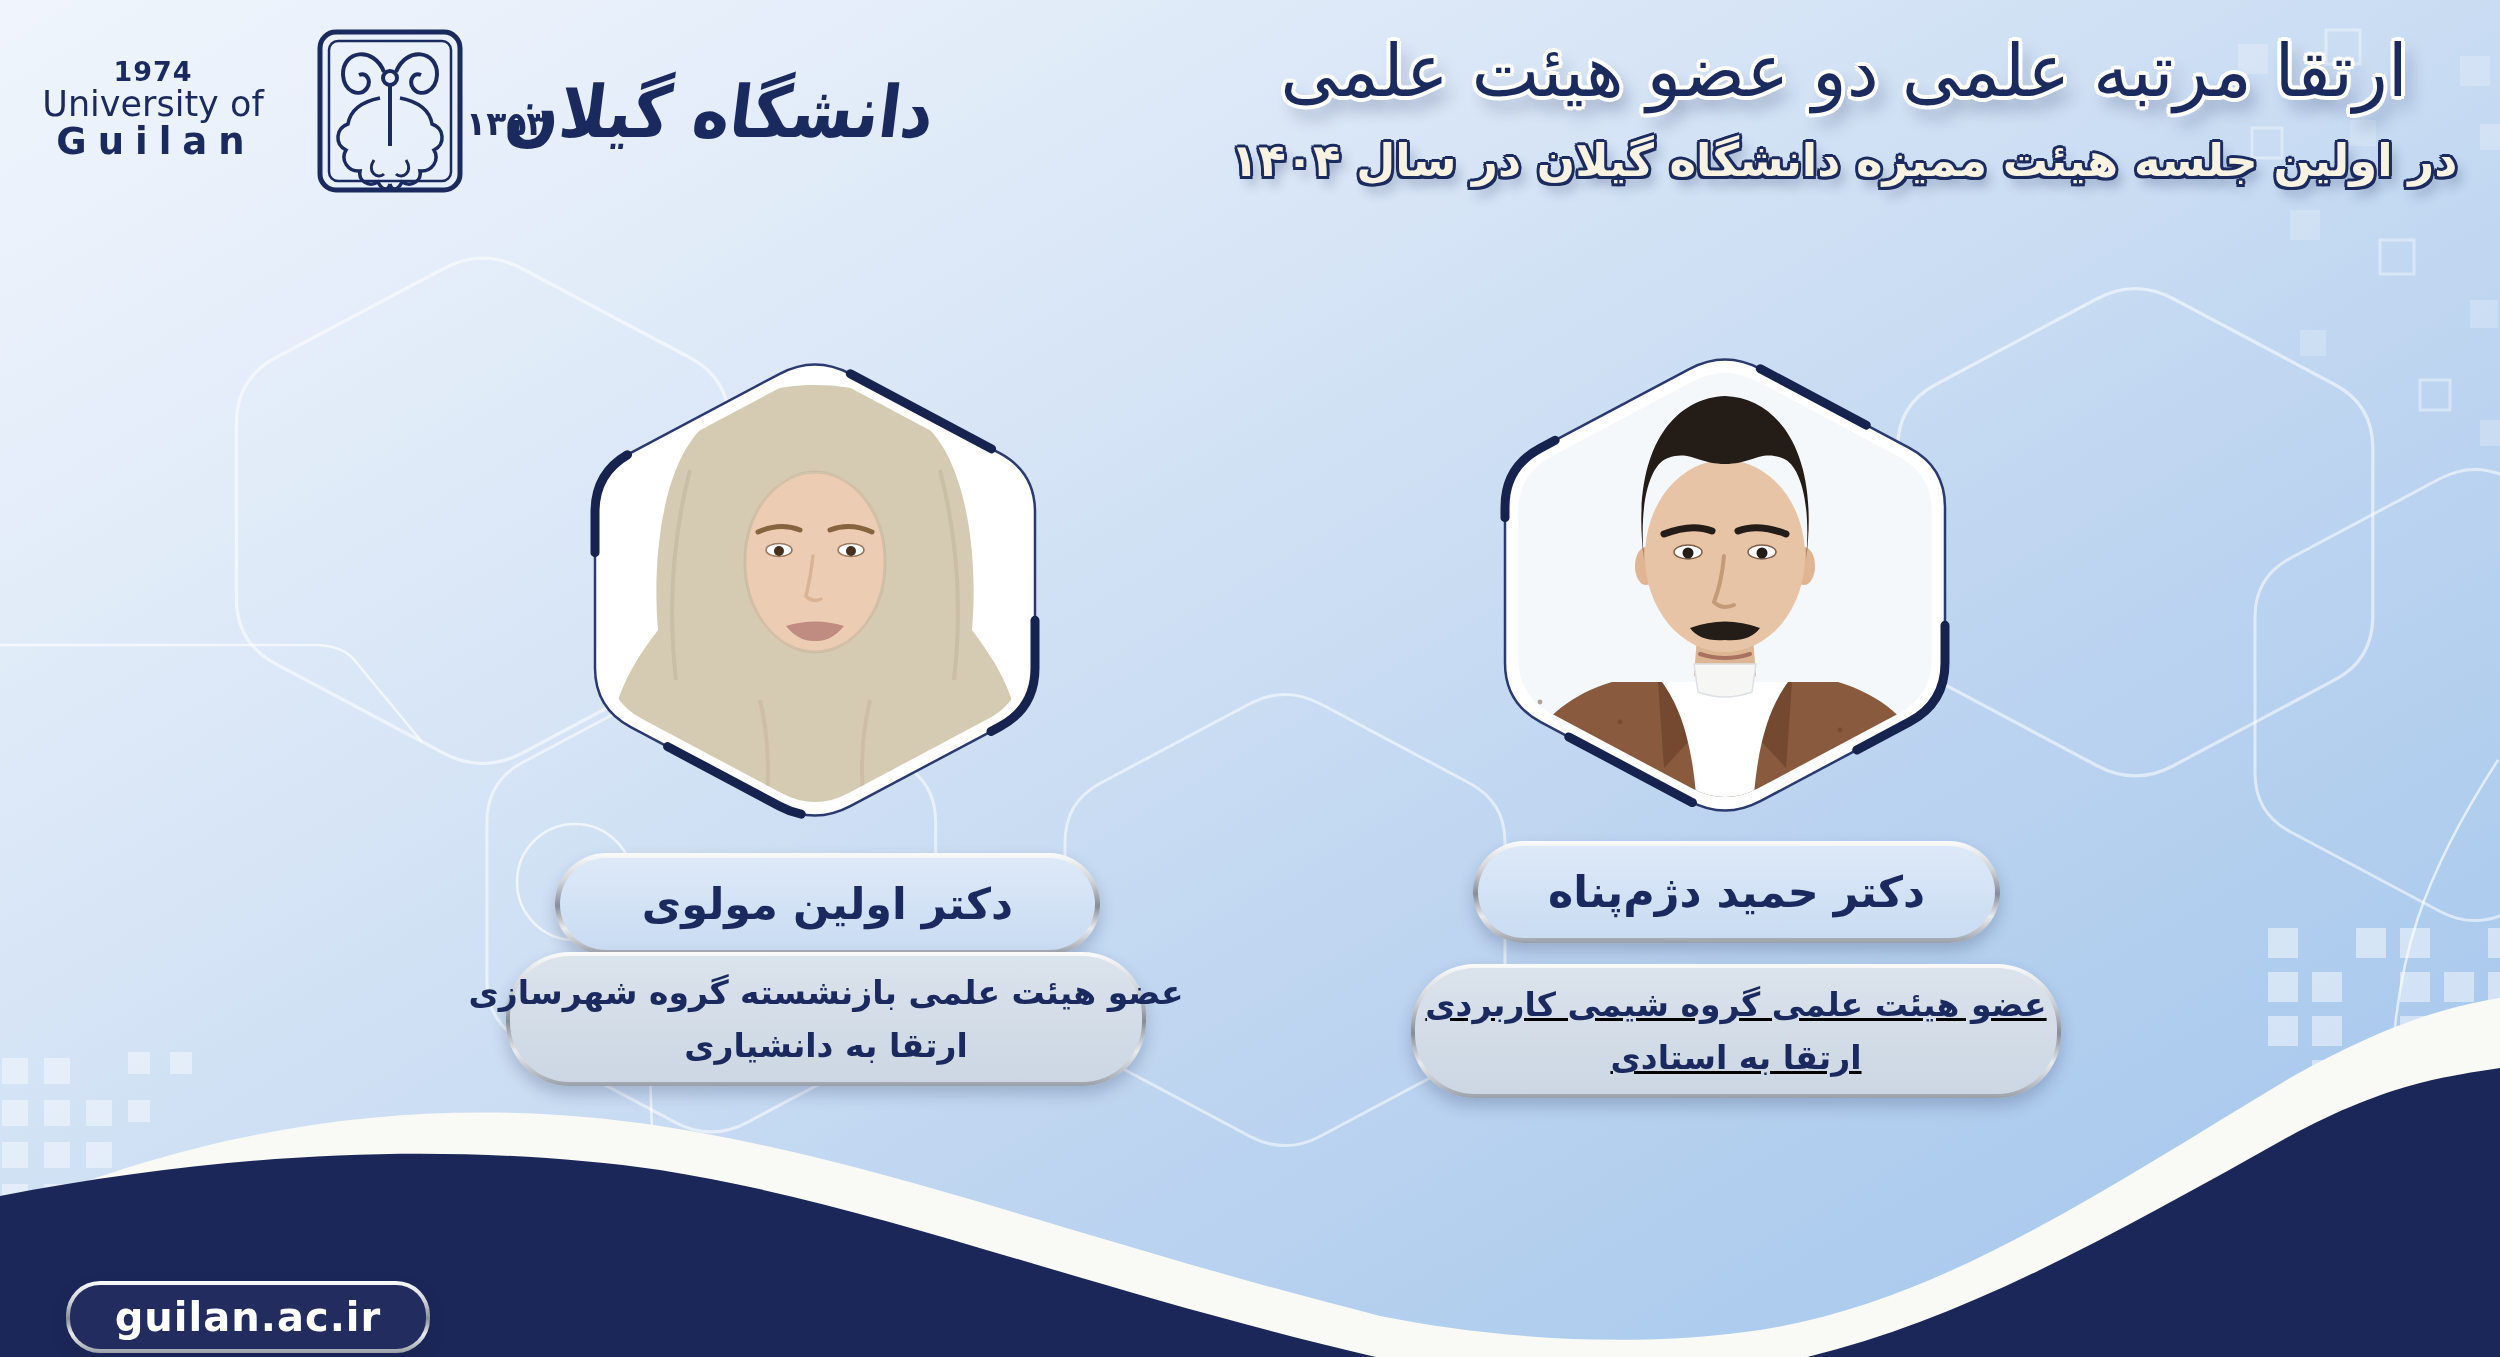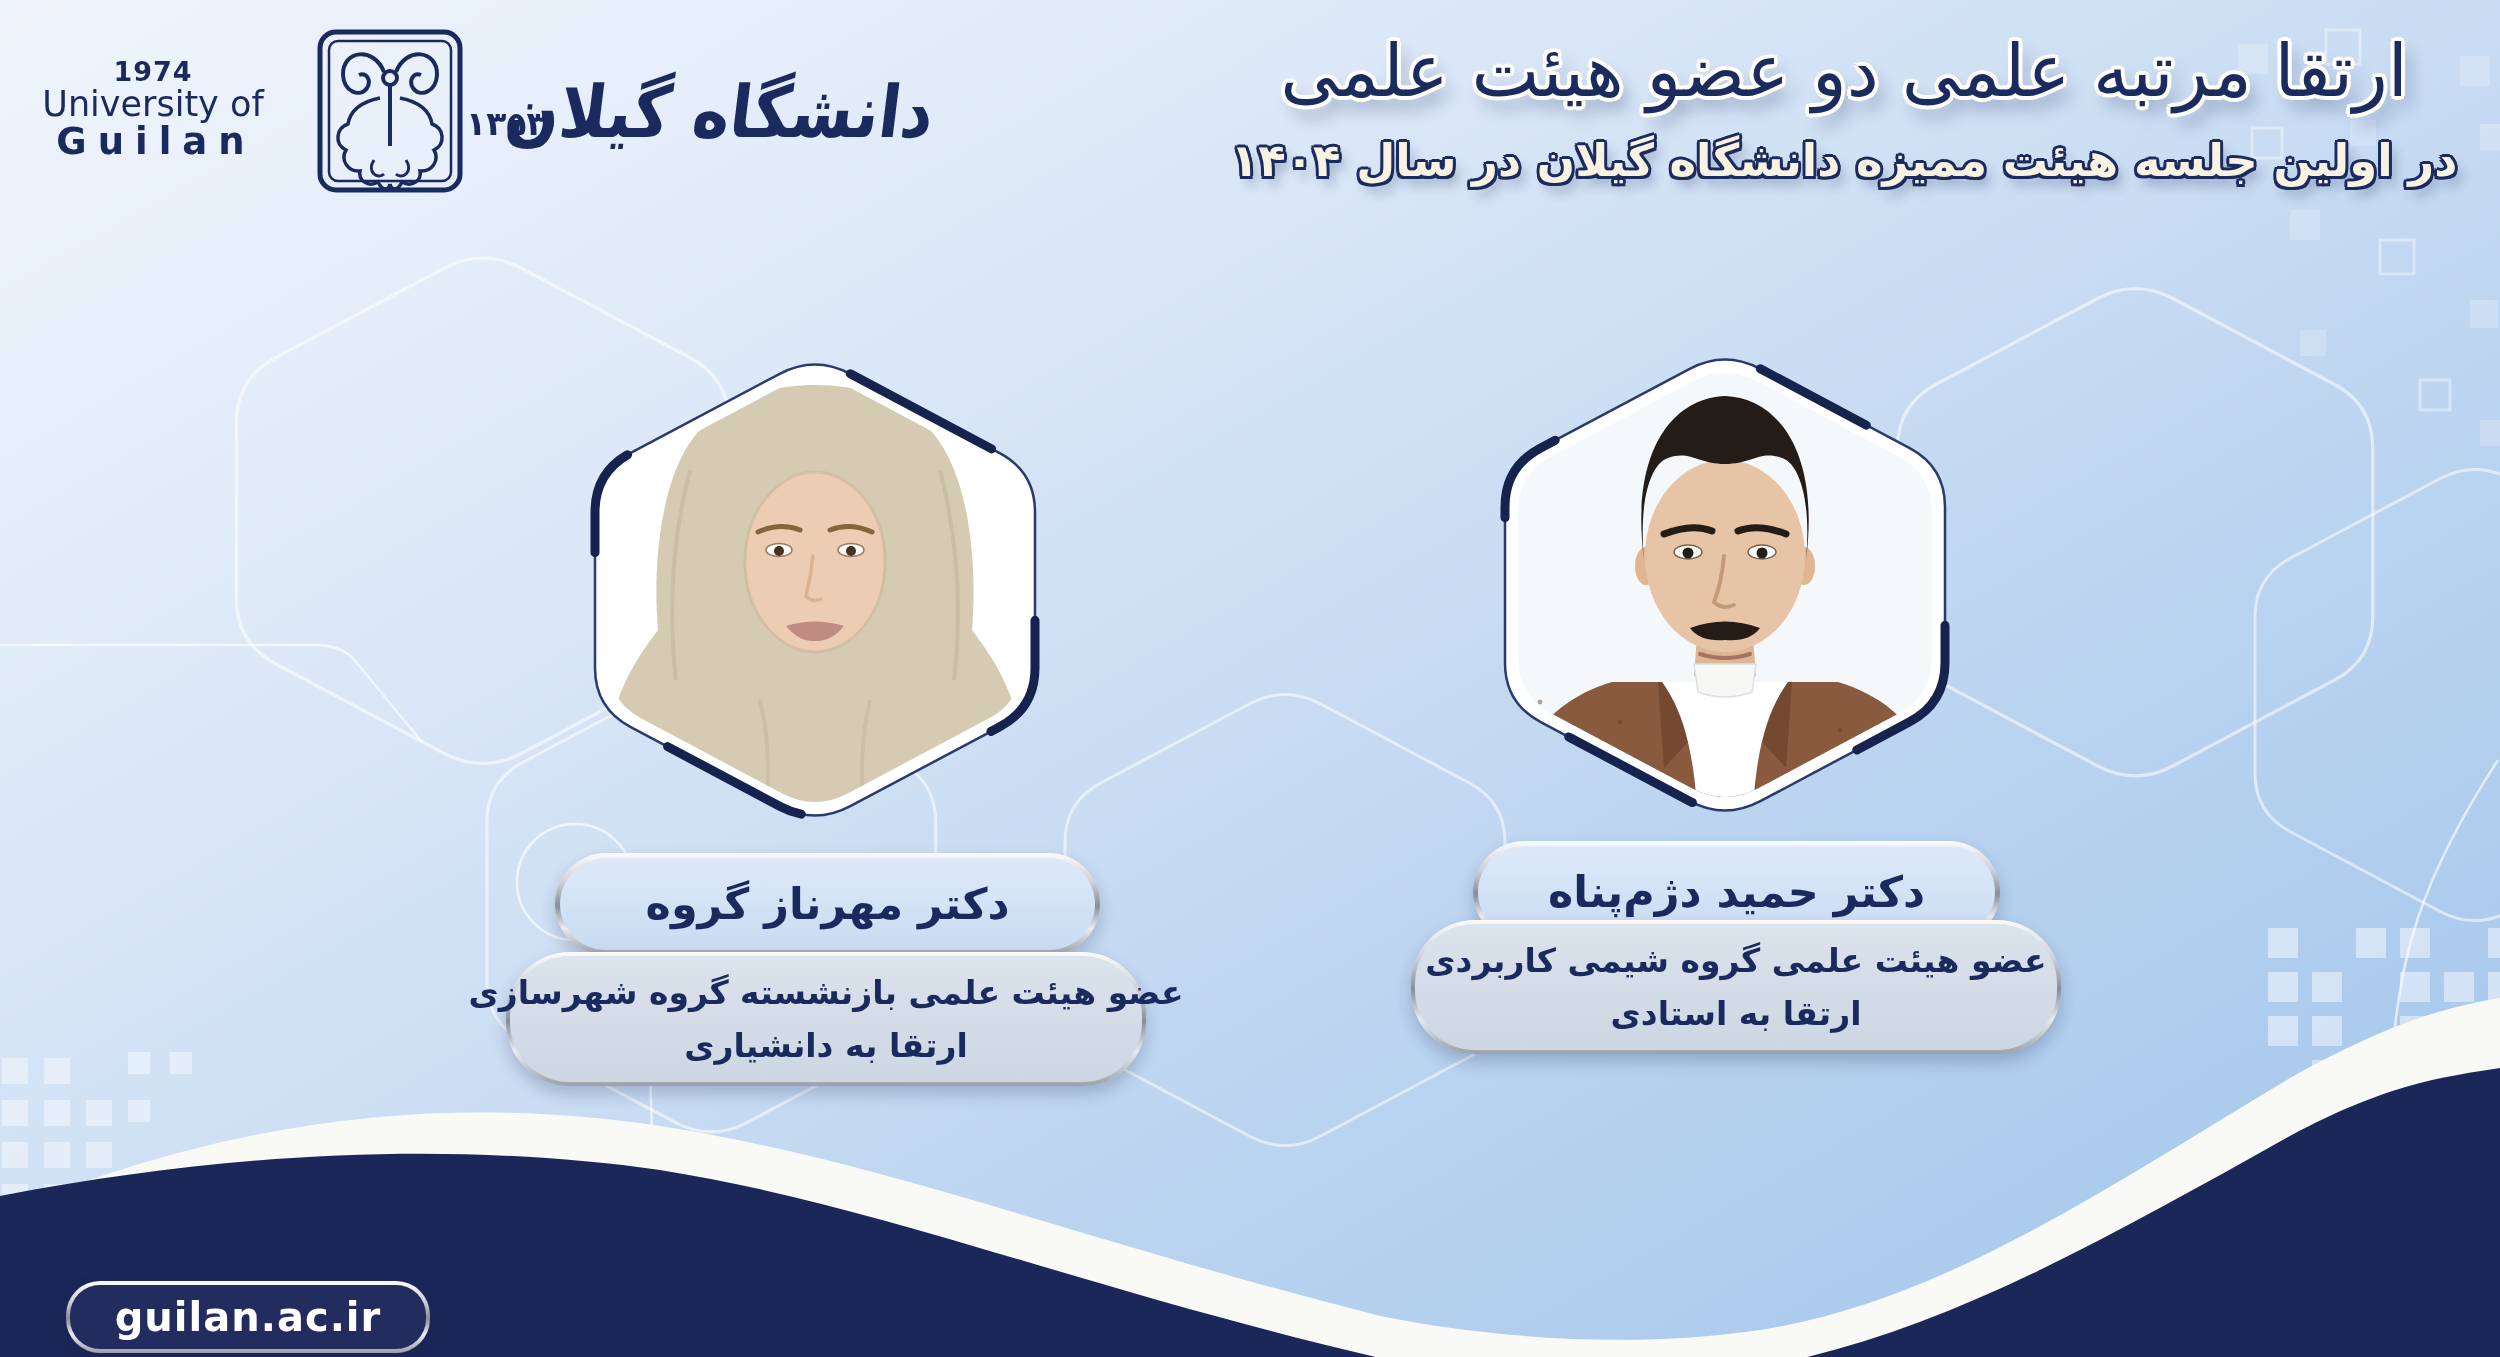--- a/index.html
+++ b/index.html
@@ -241,36 +241,36 @@
     <div class="logo-faname" dir="rtl">دانشگاه گیلان</div>
   </div>
 
   <div class="abs header">
     <div class="main-title">ارتقا مرتبه علمی دو عضو هیئت علمی</div>
     <div class="sub-title">در اولین جلسه هیئت ممیزه دانشگاه گیلان در سال ۱۴۰۴</div>
   </div>
 
   <div class="abs silver name-pill" style="left:555px;top:853px;width:535px;height:92px;">
     <div class="name-pill-inner">
-      <span class="name-text">دکتر مهرناز گروه</span>
+      <span class="name-text">دکتر اولین مولوی</span>
     </div>
   </div>
   <div class="abs silver info-card" style="left:506px;top:952px;width:632px;height:126px;">
     <div class="info-card-inner">
       <span class="info-line">عضو هیئت علمی بازنشسته گروه شهرسازی</span>
       <span class="info-line">ارتقا به دانشیاری</span>
     </div>
   </div>
 
   <div class="abs silver name-pill" style="left:1473px;top:841px;width:517px;height:92px;">
     <div class="name-pill-inner">
       <span class="name-text">دکتر حمید دژم‌پناه</span>
     </div>
   </div>
-  <div class="abs silver info-card" style="left:1411px;top:920px;width:642px;height:126px;">
+  <div class="abs silver info-card" style="left:1411px;top:964px;width:642px;height:126px;text-decoration:underline;">
     <div class="info-card-inner">
       <span class="info-line">عضو هیئت علمی گروه شیمی کاربردی</span>
       <span class="info-line">ارتقا به استادی</span>
     </div>
   </div>
 
   <div class="abs silver site-pill">
     <div class="footer-inner">
       <span class="site-text">guilan.ac.ir</span>
     </div>

